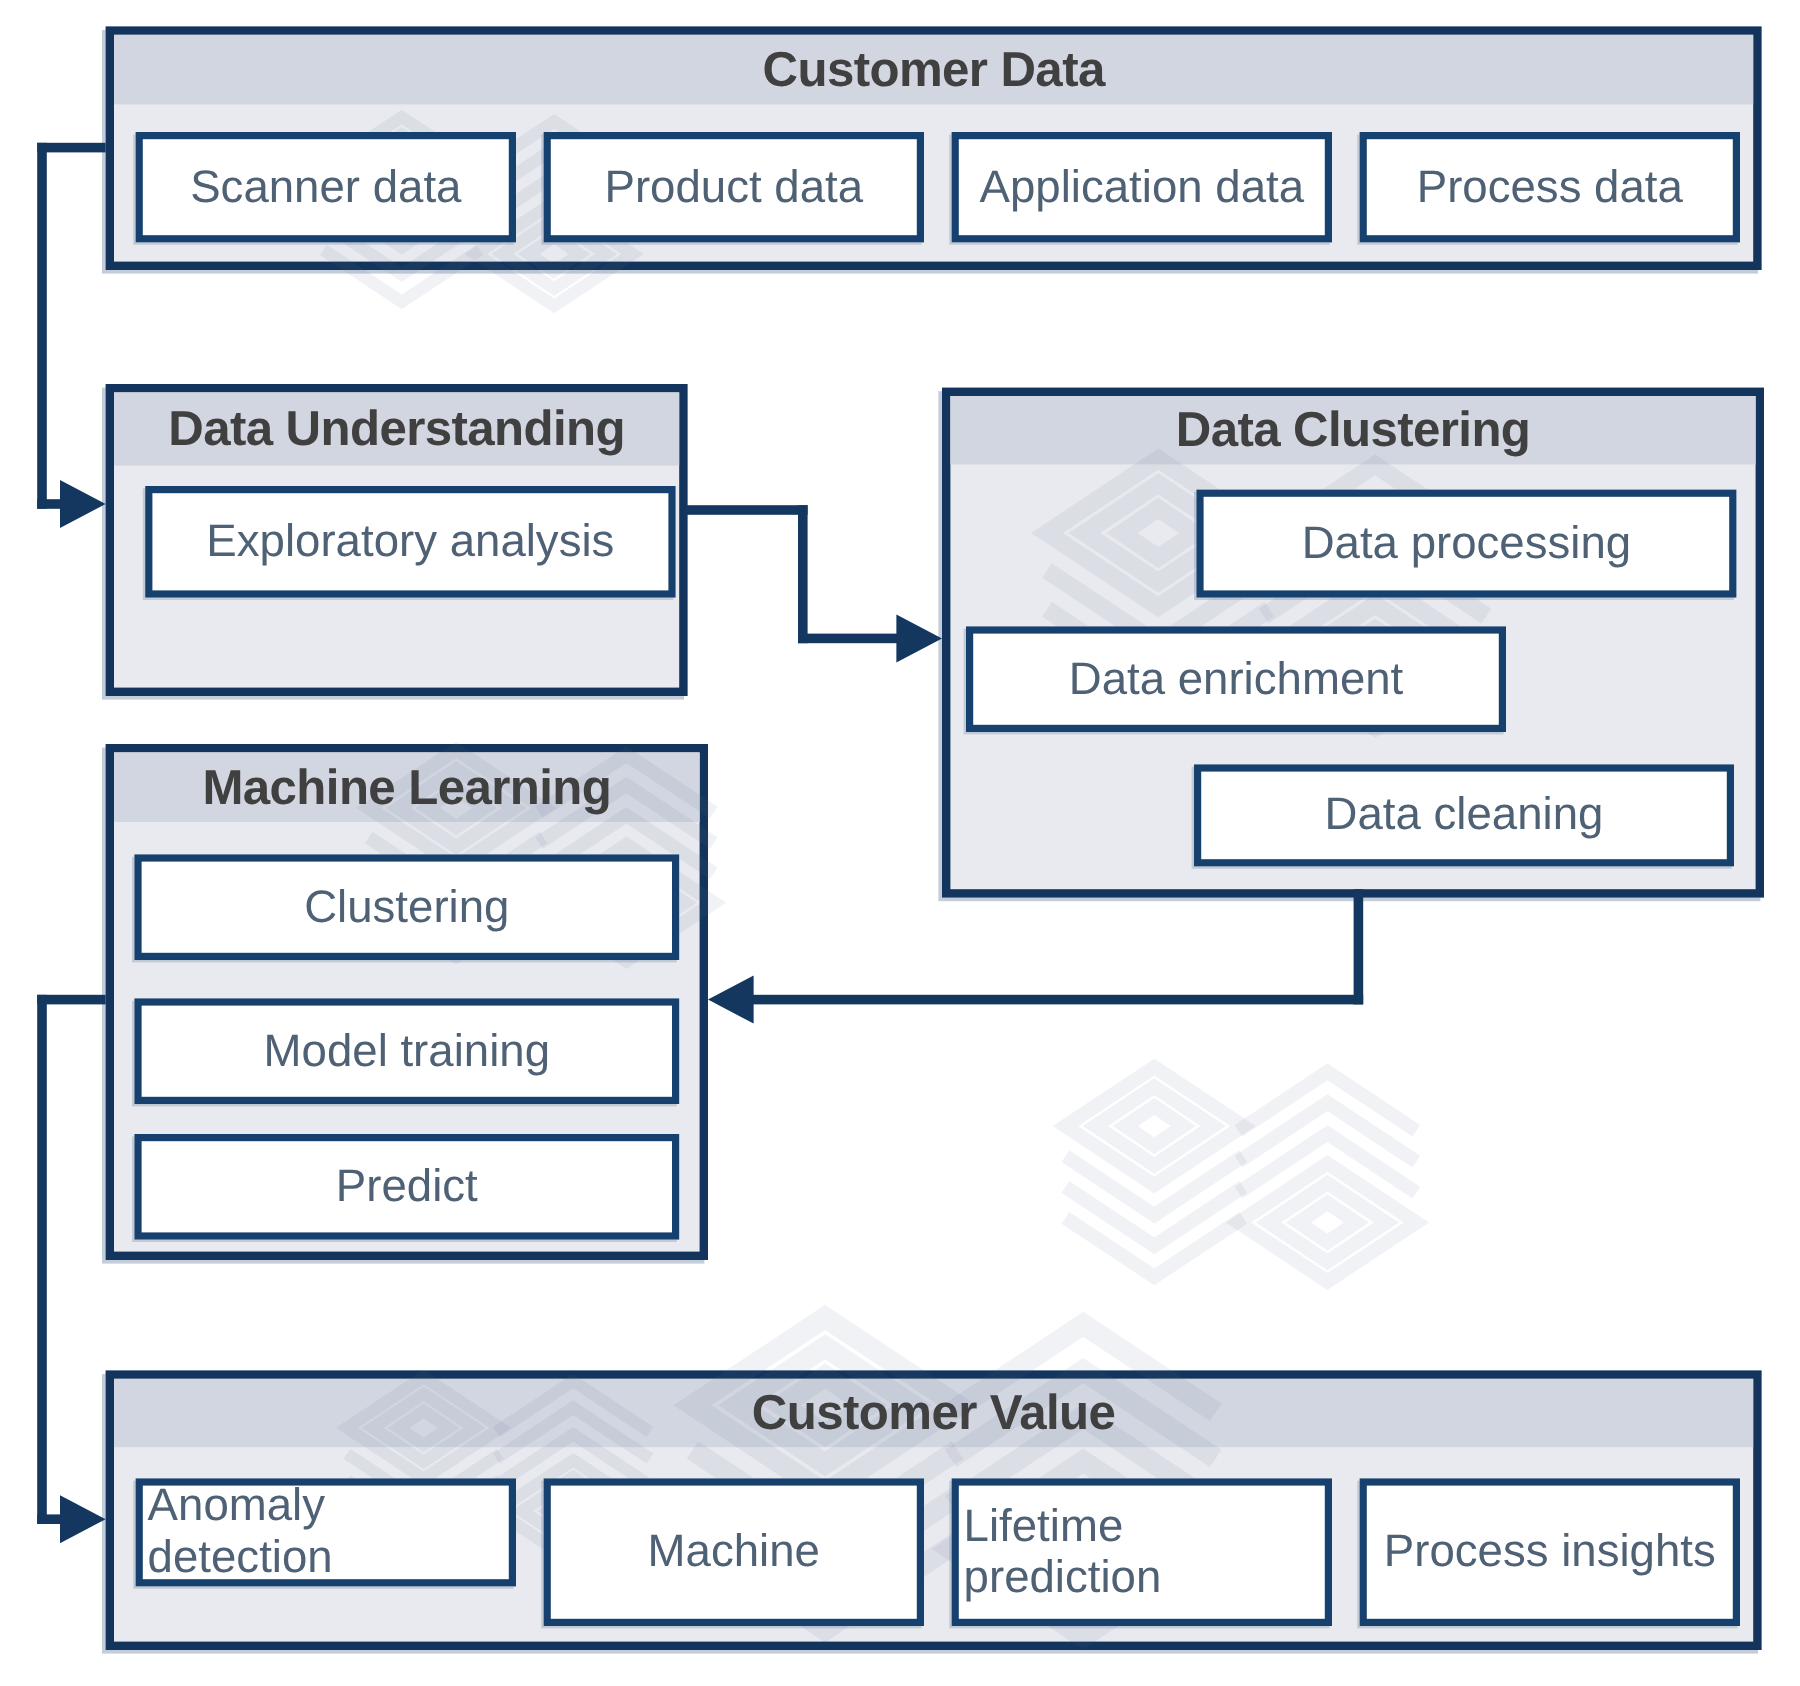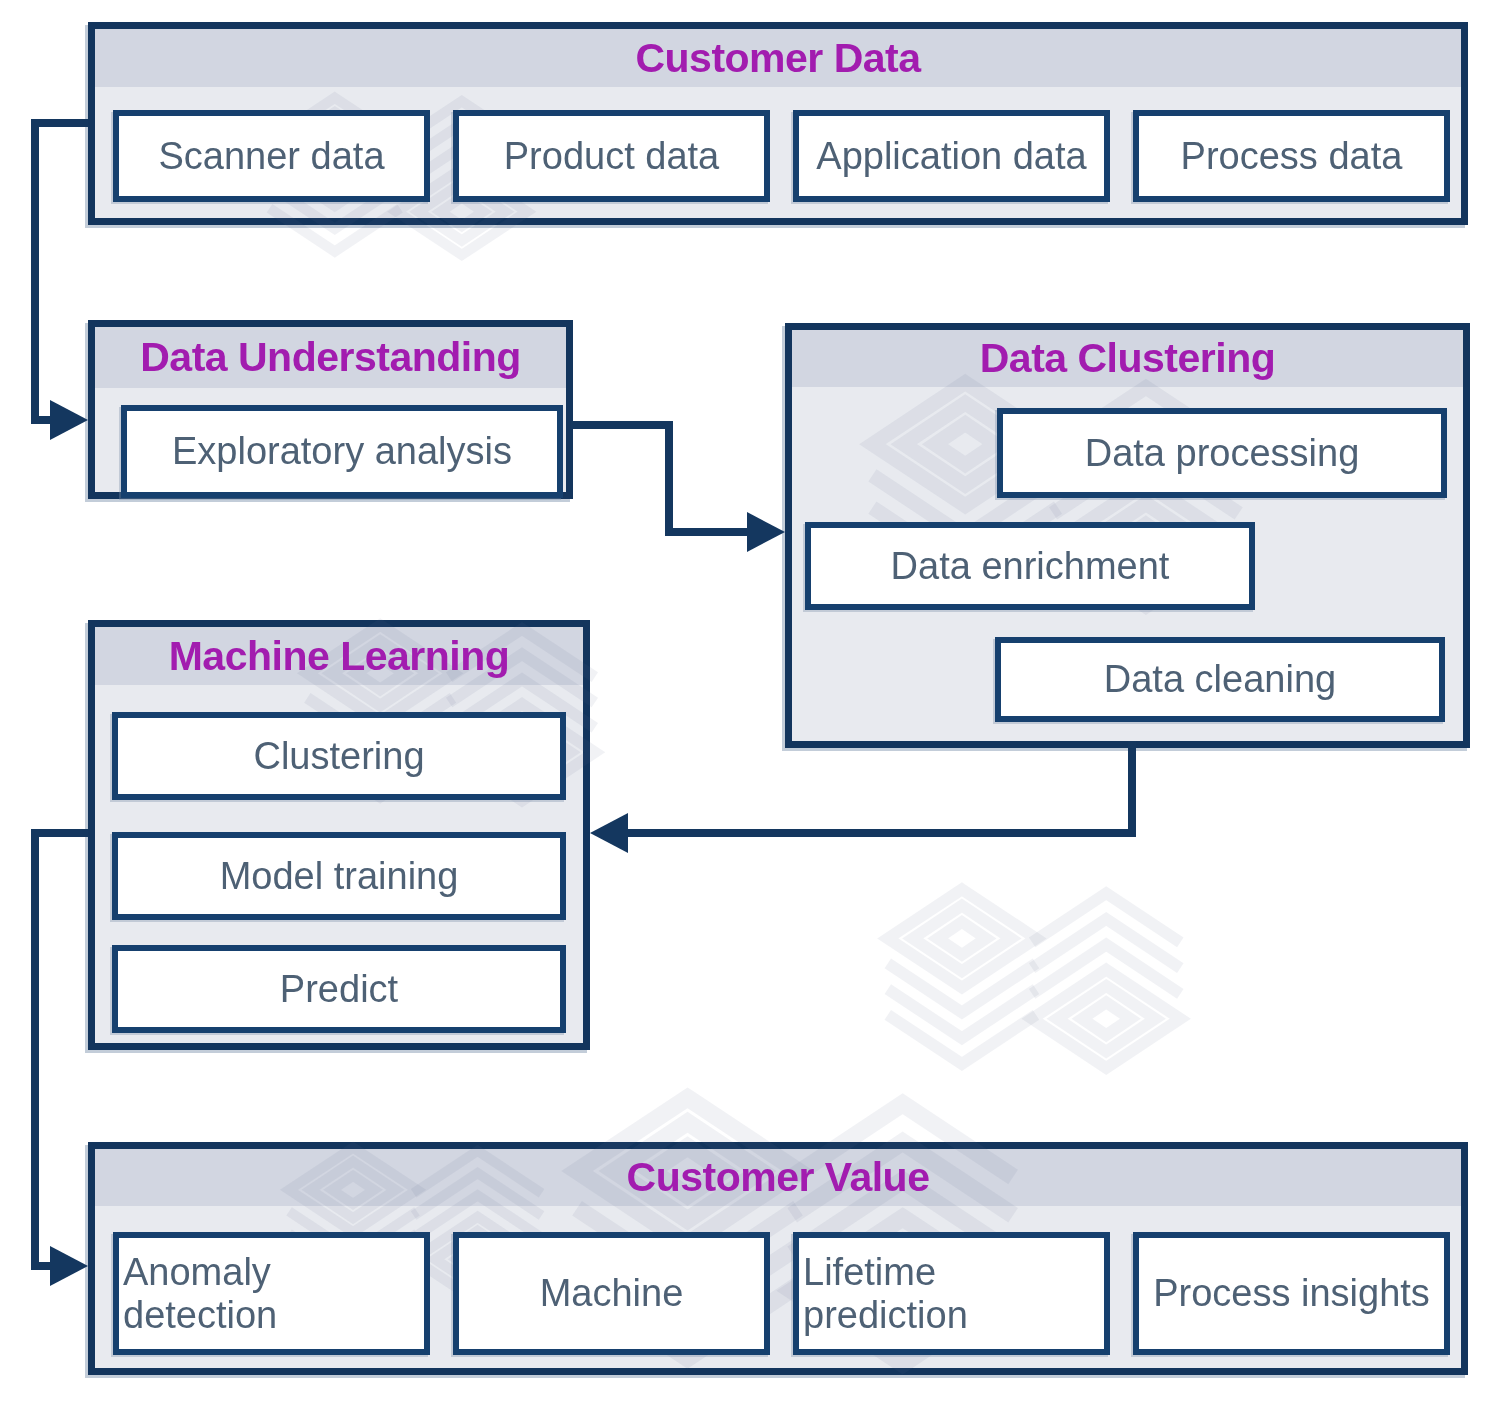--- a/index.html
+++ b/index.html
@@ -12,21 +12,21 @@
     position:absolute;box-sizing:border-box;
     background:#e8eaef;border:7px solid #13355d;
     box-shadow:-3px 3px 0 rgba(122,144,170,.45);
   }
   .group-header{
     position:absolute;left:0;right:0;top:0;background:#d2d6e1;
     display:flex;align-items:center;justify-content:center;
   }
   .group-title{
     position:relative;z-index:2;
-    font-size:41px;font-weight:bold;color:#a21caf;letter-spacing:-.5px;
+    font-size:41px;font-weight:bold;color:#404040;letter-spacing:-.5px;
     white-space:nowrap;
   }
   .item-box{
     position:absolute;box-sizing:border-box;z-index:2;
     background:#ffffff;border:6px solid #16406e;
     box-shadow:-2px 2px 0 rgba(122,144,170,.35);
     display:flex;align-items:center;justify-content:center;text-align:left;
   }
   .item-label{
     font-size:38px;color:#4e6175;line-height:1.12;padding:0 4px;
@@ -94,21 +94,21 @@
       <span class="item-label">Product data</span>
     </div>
     <div class="item-box" style="left:698px;top:81px;width:317px;height:92px">
       <span class="item-label">Application data</span>
     </div>
     <div class="item-box" style="left:1038px;top:81px;width:317px;height:92px">
       <span class="item-label">Process data</span>
     </div>
   </div>
 
-  <div class="group-box" style="left:88px;top:320px;width:485px;height:179px">
+  <div class="group-box" style="left:88px;top:320px;width:485px;height:260px">
     <div class="group-header" style="height:61px">
       <span class="group-title">Data Understanding</span>
     </div>
     <div class="item-box" style="left:26px;top:78px;width:442px;height:93px">
       <span class="item-label">Exploratory analysis</span>
     </div>
   </div>
 
   <div class="group-box" style="left:785px;top:323px;width:685px;height:425px">
     <div class="group-header" style="height:57px">
@@ -137,21 +137,21 @@
     </div>
     <div class="item-box" style="left:17px;top:318px;width:454px;height:88px">
       <span class="item-label">Predict</span>
     </div>
   </div>
 
   <div class="group-box" style="left:88px;top:1142px;width:1380px;height:233px">
     <div class="group-header" style="height:57px">
       <span class="group-title">Customer Value</span>
     </div>
-    <div class="item-box" style="left:18px;top:83px;width:317px;height:123px">
+    <div class="item-box" style="left:18px;top:83px;width:317px;height:90px">
       <span class="item-label">Anomaly detection</span>
     </div>
     <div class="item-box" style="left:358px;top:83px;width:317px;height:123px">
       <span class="item-label">Machine</span>
     </div>
     <div class="item-box" style="left:698px;top:83px;width:317px;height:123px">
       <span class="item-label">Lifetime prediction</span>
     </div>
     <div class="item-box" style="left:1038px;top:83px;width:317px;height:123px">
       <span class="item-label">Process insights</span>

